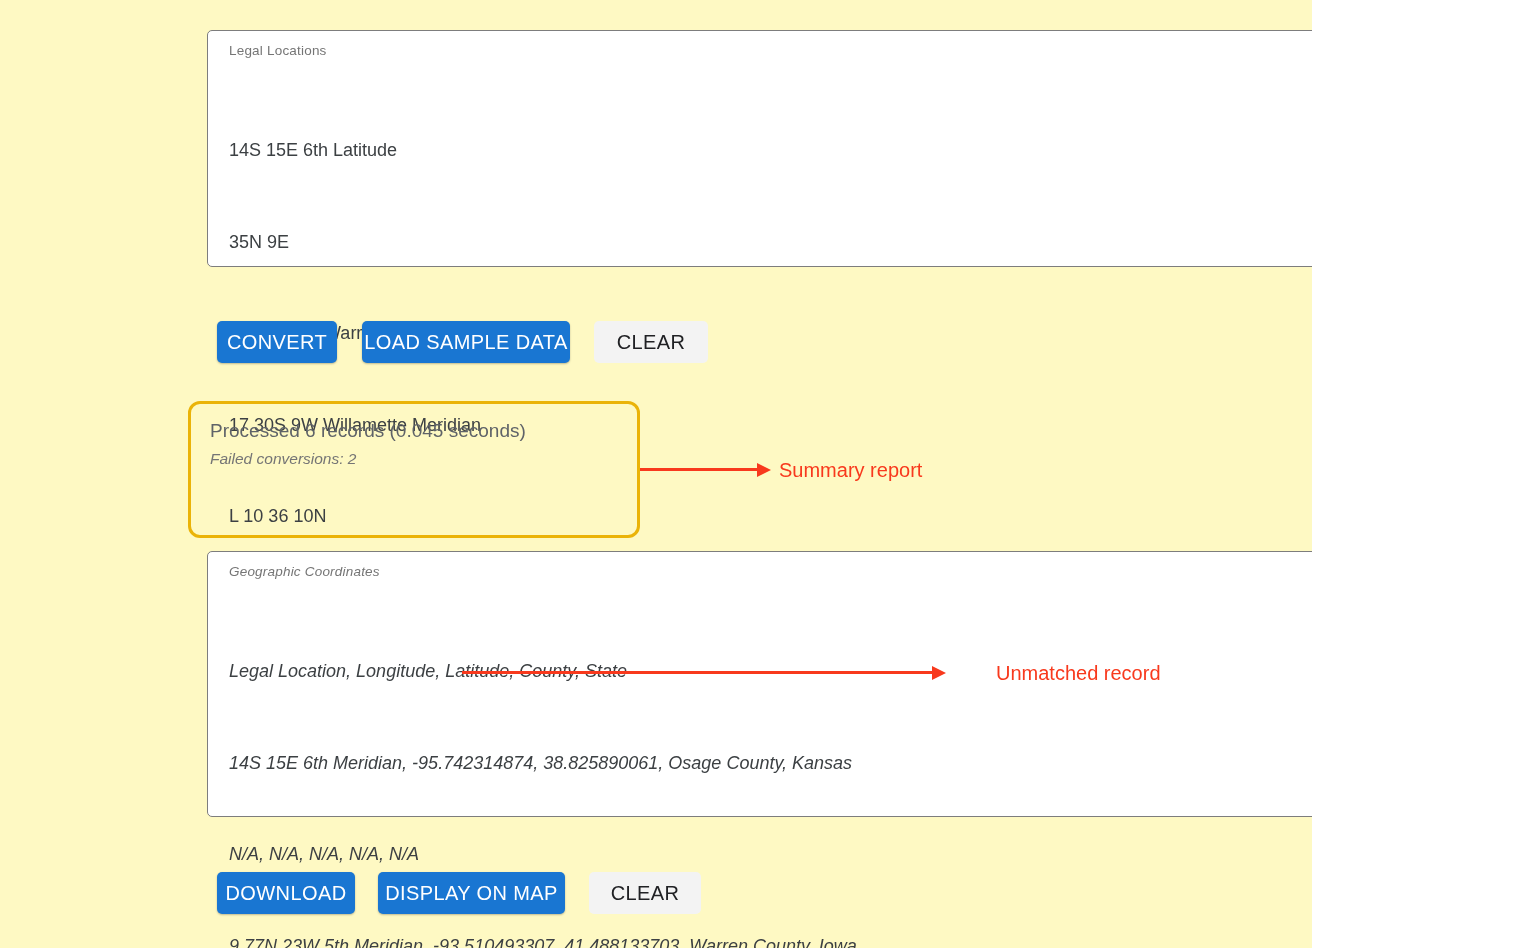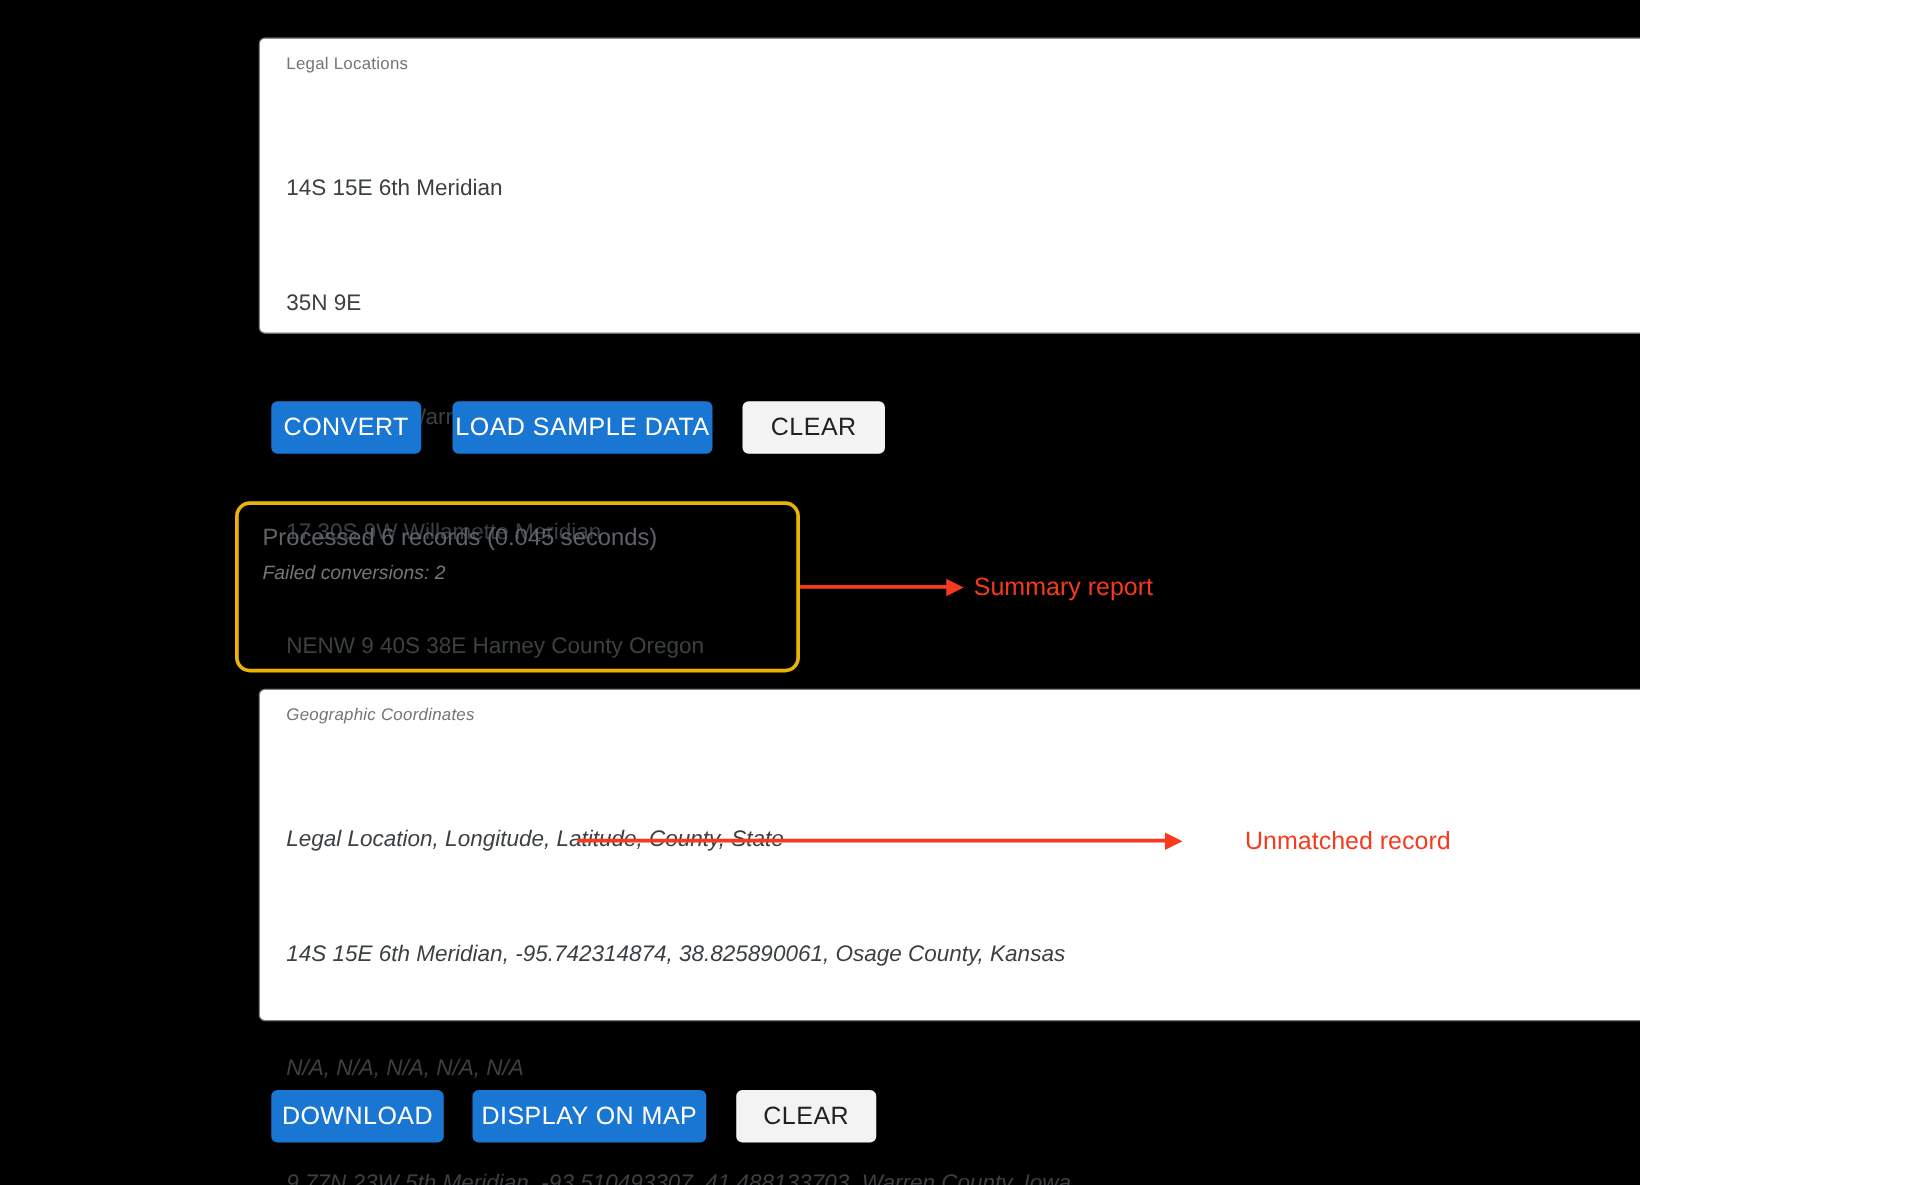--- a/index.html
+++ b/index.html
@@ -2,21 +2,21 @@
 <html><head>
 <meta charset="utf-8">
 <style>
   * { margin: 0; padding: 0; box-sizing: border-box; }
   html, body { background: #ffffff; }
   body { font-family: "Liberation Sans", sans-serif; }
   .canvas {
     position: relative;
     width: 1312px;
     height: 948px;
-    background: #000000;
+    background: #fef9c3;
     overflow: hidden;
   }
   
   .panel {
     position: absolute;
     left: 207px;
     width: 1126px;
     border: 1.5px solid #7d7d7d;
     border-radius: 5px;
     background: #ffffff;
@@ -118,25 +118,24 @@
   }
 </style>
 </head>
 <body>
 
 <div class="canvas">
 
   <div class="panel" style="top: 30px; height: 237px;">
     <div class="panel-label">Legal Locations</div>
     <div class="panel-content">
-      <div>14S 15E 6th Meridian</div>
+      <div>14S 15E 6th Latitude</div>
       <div>35N 9E</div>
       <div>9 77N 23W Warren County Iowa</div>
       <div>17 30S 9W Willamette Meridian</div>
-      <div>NENW 9 40S 38E Harney County Oregon</div>
       <div>L 10 36 10N</div>
     </div>
     <div class="resize-handle"></div>
   </div>
 
   <button class="btn btn-primary" style="left: 217px; top: 321px; width: 120px;">CONVERT</button>
   <button class="btn btn-primary" style="left: 362px; top: 321px; width: 208px;">LOAD SAMPLE DATA</button>
   <button class="btn btn-flat" style="left: 594px; top: 321px; width: 114px;">CLEAR</button>
 
   <div class="summary-outline">

